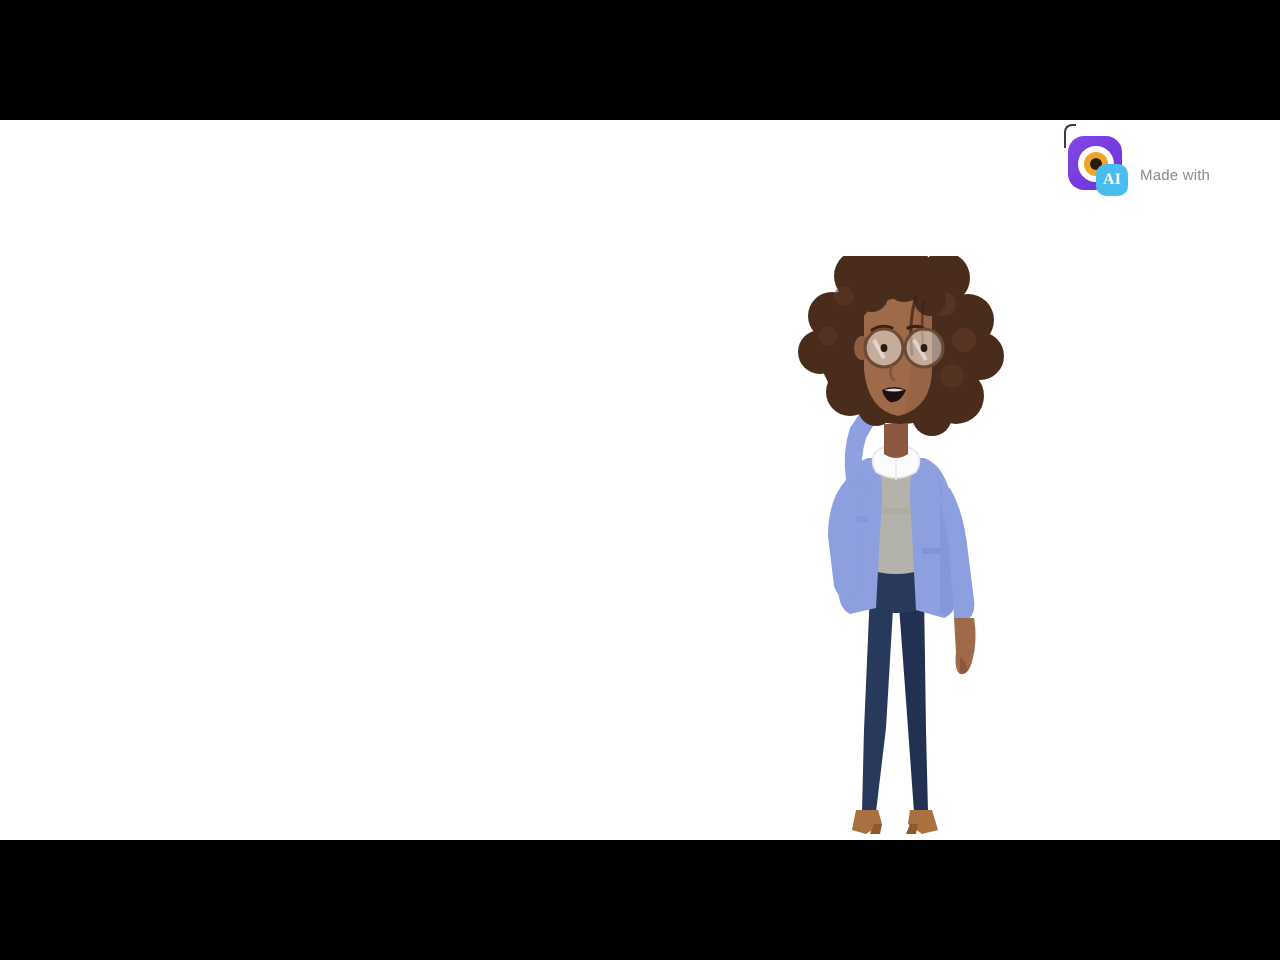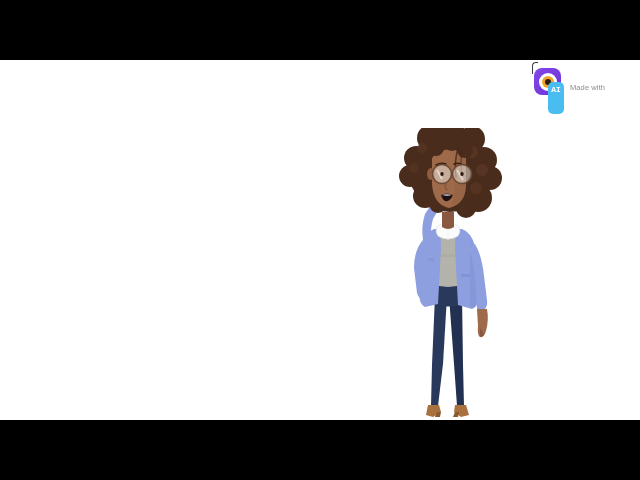--- a/index.html
+++ b/index.html
@@ -114,29 +114,29 @@
     width: 6px;
     height: 6px;
     border-radius: 50%;
     background: #2b1a10;
   }
   #watermark-logo-badge {
     position: absolute;
     left: 17px;
     top: 20px;
     width: 16px;
-    height: 32px;
+    height: 16px;
     border-radius: 5px;
     background: #49bdf0;
     color: #ffffff;
     font-size: 8px;
     font-weight: bold;
     line-height: 16px;
     text-align: center;
-    font-family: Liberation Mono, monospace;
+    font-family: Liberation Serif, serif;
   }
   #watermark-text {
     display: flex;
     flex-direction: column;
     justify-content: center;
     margin-top: 11px;
   }
   #watermark-made-with {
     font-size: 7.5px;
     color: #8b8b96;

